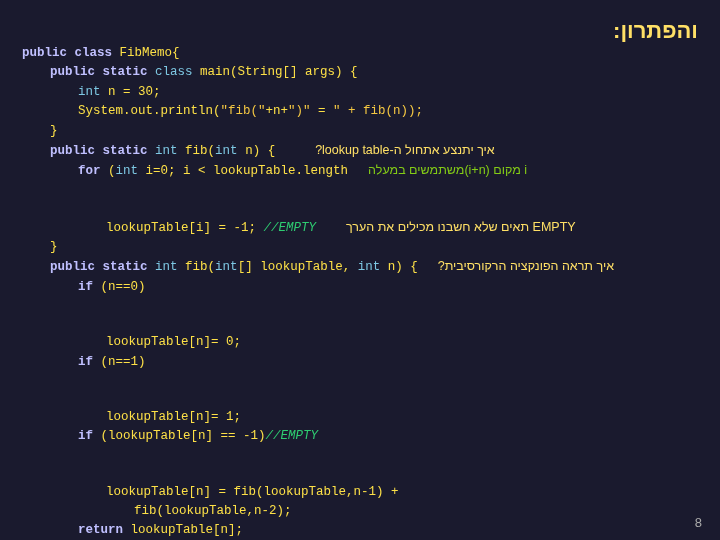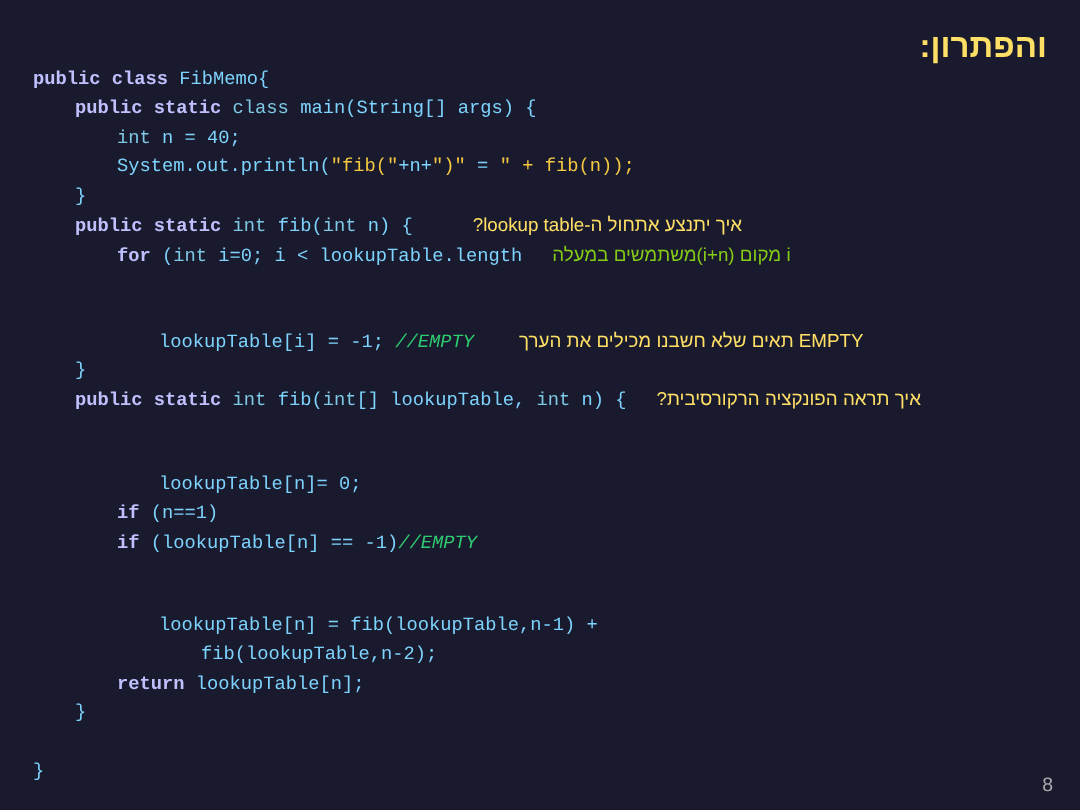--- a/index.html
+++ b/index.html
@@ -22,21 +22,21 @@
     .code-block {
       font-size: 12.5px;
       line-height: 1.55;
       direction: ltr;
       text-align: left;
     }
     .kw { color: #c0c0ff; font-weight: bold; }
     .type { color: #7ec8e3; }
     .str { color: #f5c842; }
     .comment { color: #2ecc71; font-style: italic; }
-    .normal { color: #7dd3fc; }
+    .normal { color: #fde047; }
     .indent1 { padding-left: 28px; }
     .indent2 { padding-left: 56px; }
     .indent3 { padding-left: 84px; margin-top: 36px; }
     .title-annot {
       top: 18px;
       right: 22px;
       font-size: 22px;
       font-weight: bold;
       color: #ffe066;
       font-family: Arial, sans-serif;
@@ -58,43 +58,45 @@
 <div class="slide">
 
   <div class="title-annot">והפתרון:</div>
 
   <div class="code-block">
 
     <span class="line"><span class="kw">public</span> <span class="kw">class</span> <span class="normal">FibMemo{</span></span>
 
     <span class="line indent1"><span class="kw">public</span> <span class="kw">static</span> <span class="type">class</span> <span class="normal">main(String[] args) {</span></span>
 
-    <span class="line indent2"><span class="type">int</span> <span class="normal">n = 40;</span></span>
+    <span class="line indent2"><span class="type">int</span> <span class="normal">n = 30;</span></span>
 
     <span class="line indent2"><span class="normal">System.out.println(</span><span class="str">"fib("</span><span class="normal">+n+</span><span class="str">")"</span><span class="normal"> = </span><span class="str">" + fib(n));</span></span>
 
     <span class="line indent1"><span class="normal">}</span></span>
 
     <span class="line indent1"><span class="kw">public</span> <span class="kw">static</span> <span class="type">int</span> <span class="normal">fib(</span><span class="type">int</span><span class="normal"> n) {</span><span style="color:#ffe066; font-family:Arial,sans-serif; font-size:12.5px; direction:rtl; padding-left:40px;">?lookup table-איך יתנצע אתחול ה</span></span>
 
 
     <span class="line indent2"><span class="kw">for</span> <span class="normal">(</span><span class="type">int</span><span class="normal"> i=0; i &lt; lookupTable.length</span><span style="color:#84cc16; font-family:Arial,sans-serif; font-size:12.5px; direction:rtl; padding-left:10px;margin-left:10px;">משתמשים במעלה(i+n) מקום i</span></span>
 
     <span class="line indent3"><span class="normal">lookupTable[i] = -1; </span><span class="comment">//EMPTY</span><span style="color:#ffe066; font-family:Arial,sans-serif; font-size:12.5px; direction:rtl; padding-left:30px;">תאים שלא חשבנו מכילים את הערך EMPTY</span></span>
 
 
     <span class="line indent1"><span class="normal">}</span></span>
 
     <span class="line indent1"><span class="kw">public</span> <span class="kw">static</span> <span class="type">int</span> <span class="normal">fib(</span><span class="type">int</span><span class="normal">[] lookupTable, </span><span class="type">int</span><span class="normal"> n) {</span><span style="color:#ffe066; font-family:Arial,sans-serif; font-size:12.5px; direction:rtl; padding-left:20px;">?איך תראה הפונקציה הרקורסיבית</span></span>
 
+    <span class="line indent2"><span class="kw">if</span> <span class="normal">(n==0)</span></span>
 
     <span class="line indent3"><span class="normal">lookupTable[n]= 0;</span></span>
 
     <span class="line indent2"><span class="kw">if</span> <span class="normal">(n==1)</span></span>
 
+    <span class="line indent3"><span class="normal">lookupTable[n]= 1;</span></span>
 
     <span class="line indent2"><span class="kw">if</span> <span class="normal">(lookupTable[n] == -1)</span><span class="comment">//EMPTY</span></span>
 
     <span class="line indent3"><span class="normal">lookupTable[n] = fib(lookupTable,n-1) +</span></span>
 
     <span class="line" style="padding-left:112px;"><span class="normal">fib(lookupTable,n-2);</span></span>
 
     <span class="line indent2"><span class="kw">return</span> <span class="normal">lookupTable[n];</span></span>
 
     <span class="line indent1"><span class="normal">}</span></span>

